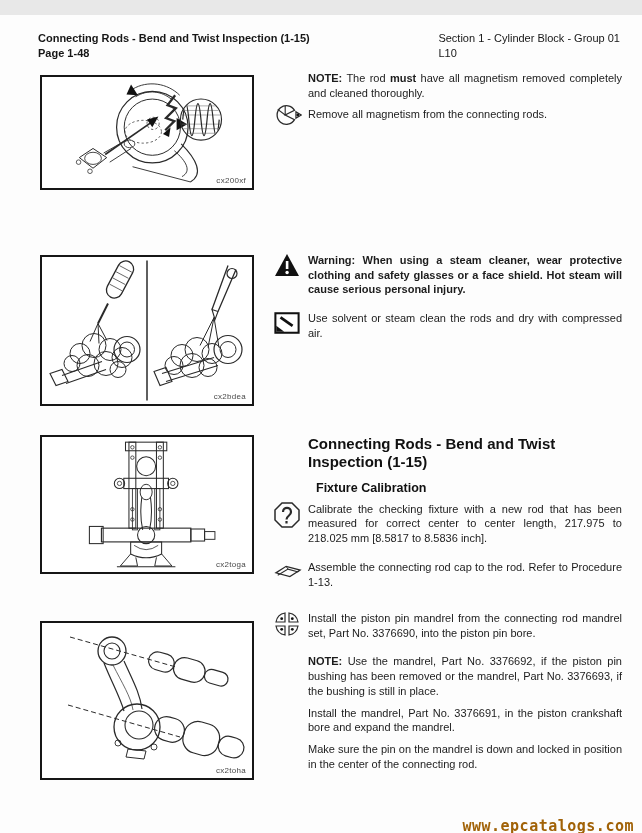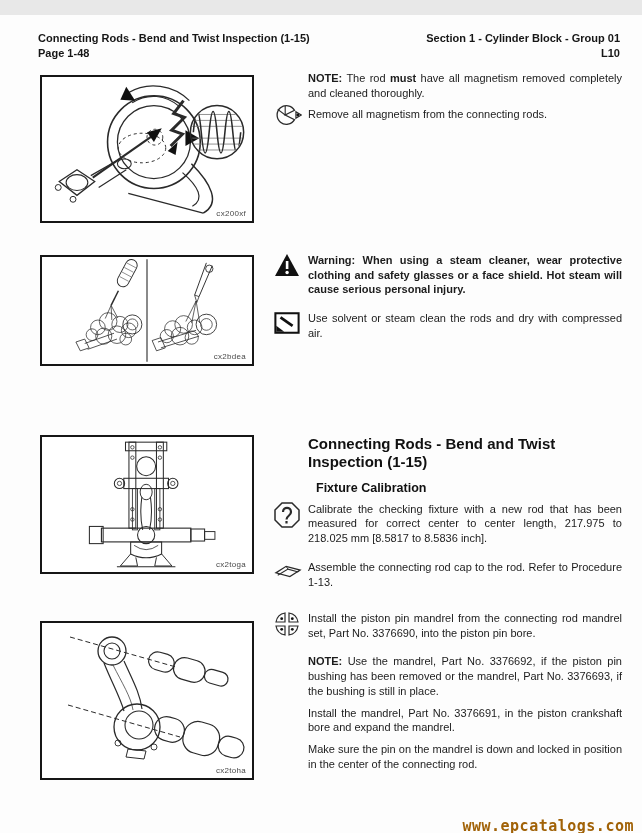--- a/index.html
+++ b/index.html
@@ -3,25 +3,25 @@
 <meta charset="utf-8">
 <style>
   html,body { margin:0; padding:0; background:#e8e8e8; }
   .page {
     position:relative; width:642px; height:833px; margin:15px auto;
     background:#fdfdfd; overflow:hidden;
     font-family:"Liberation Sans", sans-serif; color:#1c1c1c;
   }
   
   .hdr-left { position:absolute; left:38px; top:16px; font-size:11px; font-weight:bold; line-height:1.35; color:#161616; }
-  .hdr-right { position:absolute; right:22px; top:16px; font-size:11px; font-weight:bold; line-height:1.35; text-align:right; color:#161616; }
+  .hdr-right { position:absolute; right:22px; top:16px; font-size:11px; font-weight:normal; line-height:1.35; text-align:left; color:#161616; }
   
   .figure { position:absolute; left:40px; width:214px; border:2px solid #161616; background:#fff; box-sizing:border-box; }
-  #fig1 { top:60px;  height:148px; }
-  #fig2 { top:240px; height:111px; }
+  #fig1 { top:60px;  height:115px; }
+  #fig2 { top:240px; height:151px; }
   #fig3 { top:420px; height:139px; }
   #fig4 { top:606px; height:159px; }
   .figure svg { display:block; width:100%; height:100%; }
   .fig-caption { position:absolute; right:6px; bottom:3px; font-size:8px; color:#4a4a4a; letter-spacing:0.3px; }
   
   .block { position:absolute; left:274px; width:348px; }
   #block1 { top:56px; } #block2 { top:238px; } #block3 { top:418px; } #block4 { top:596px; }
   .para { font-size:11px; line-height:1.34; text-align:justify; margin:0 0 7px 0; color:#1c1c1c; }
   .indent { margin-left:34px; }
   .row { display:flex; align-items:flex-start; margin:0 0 7px 0; }

